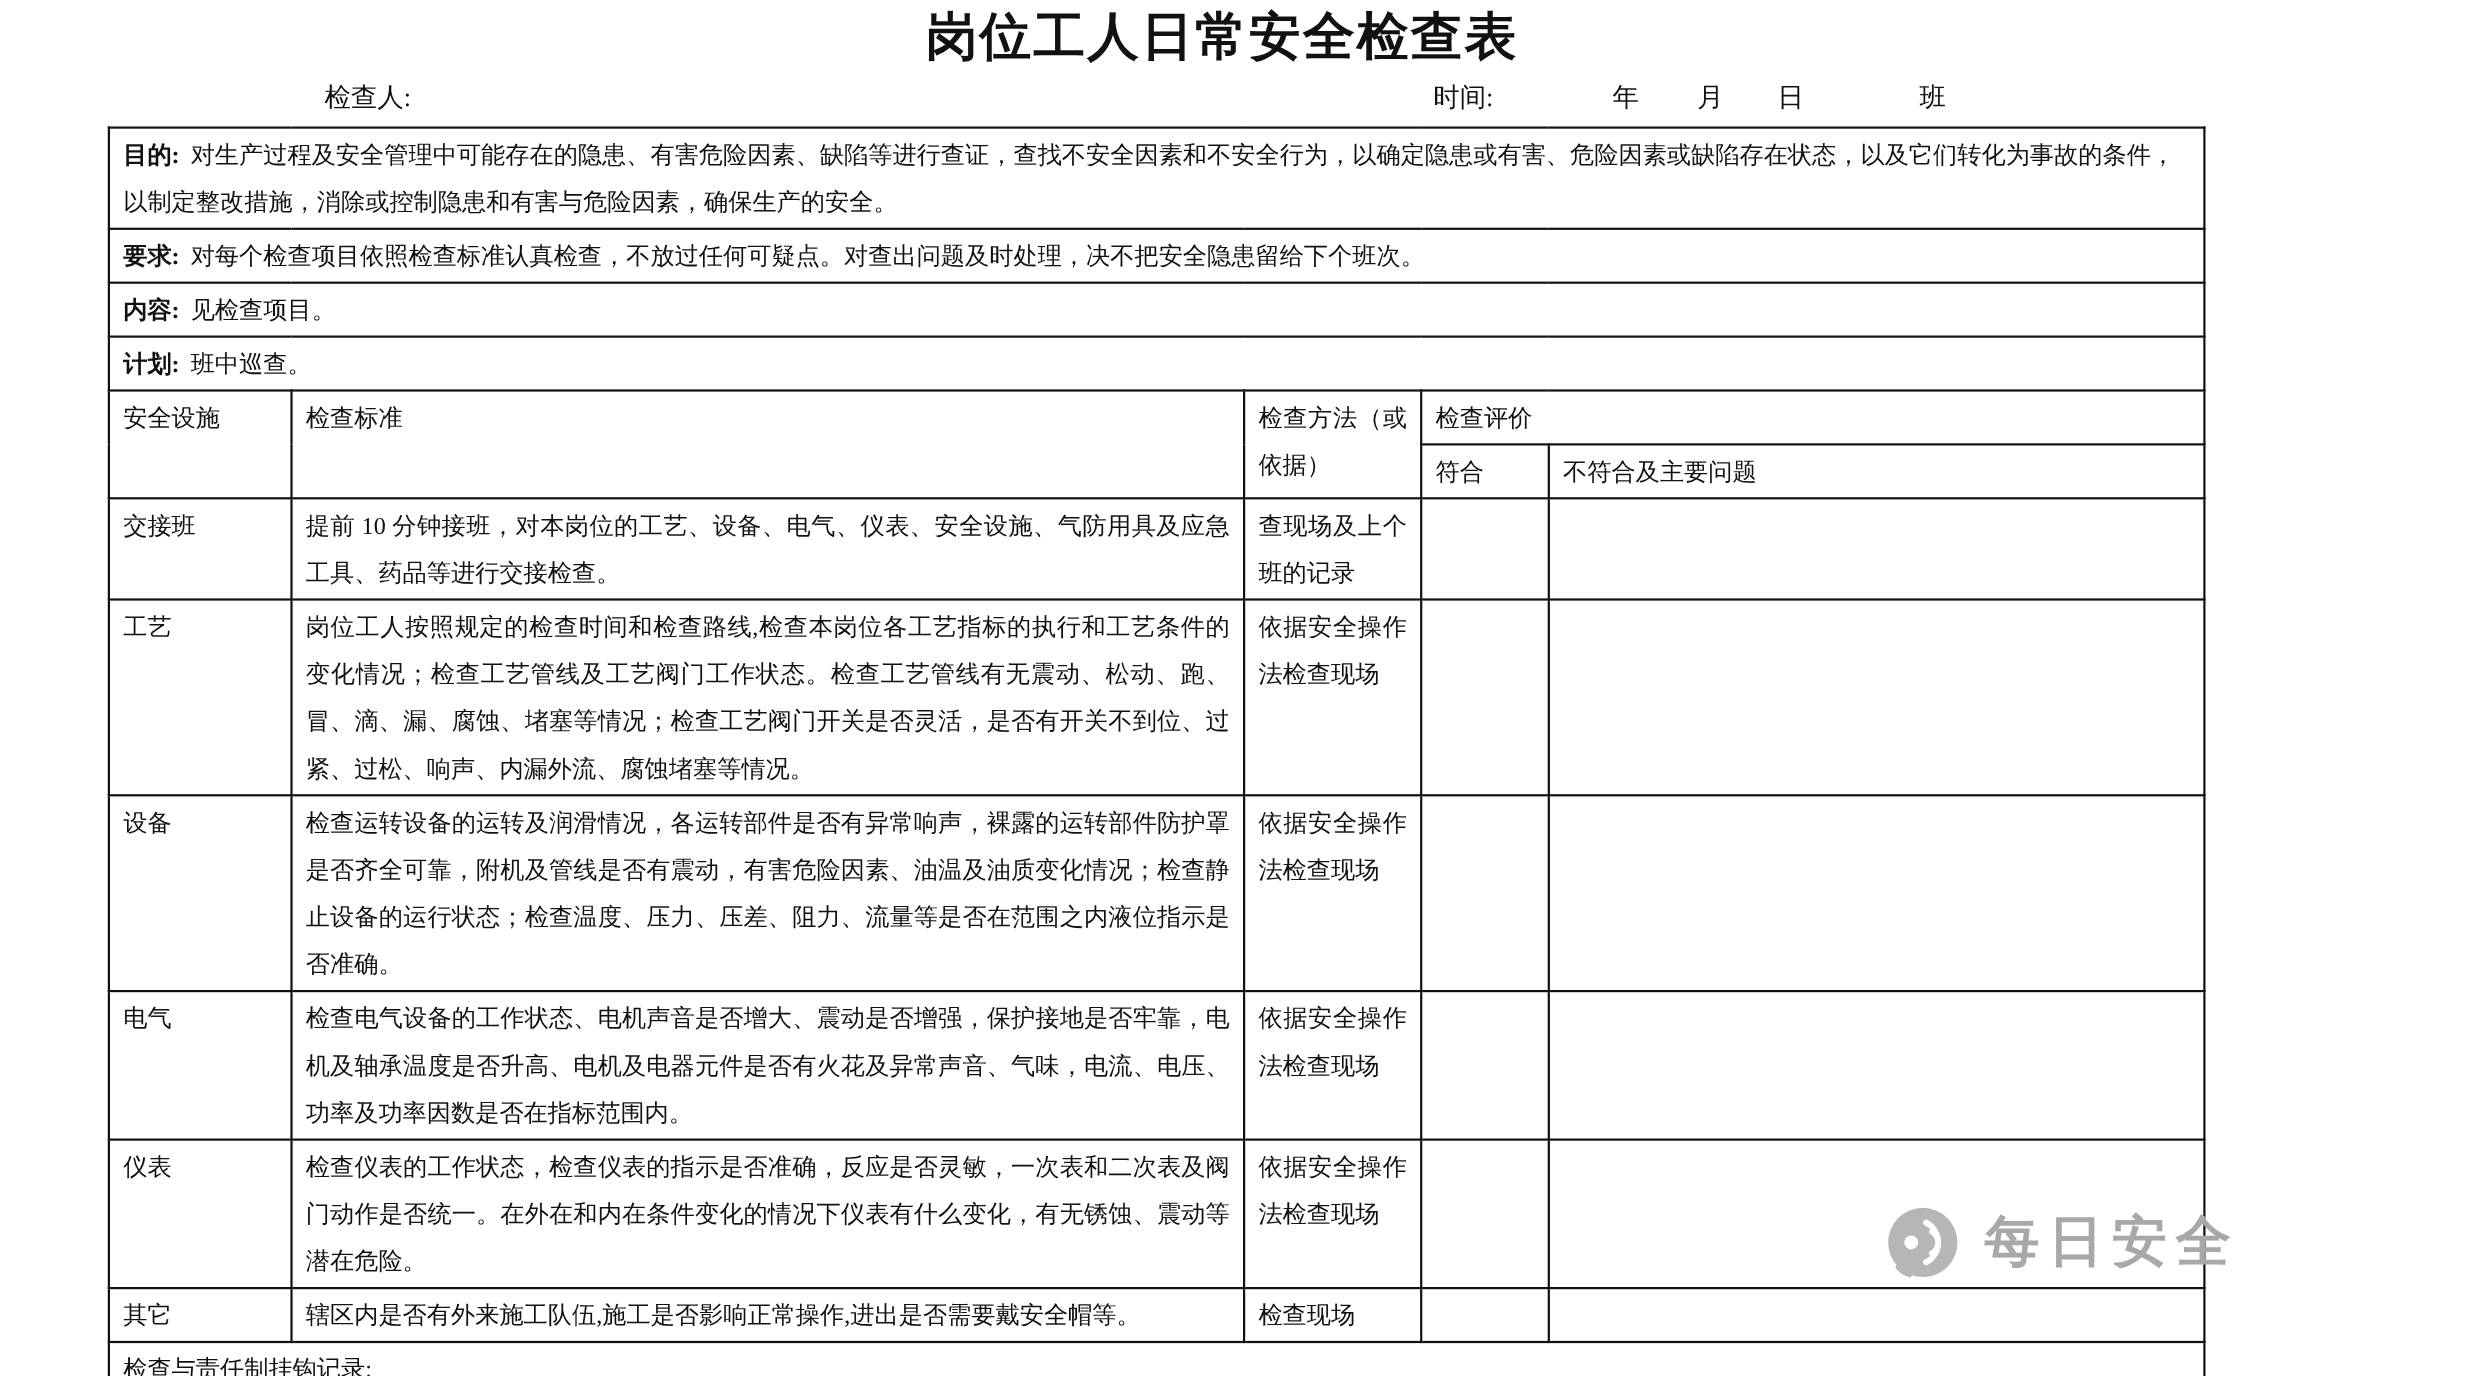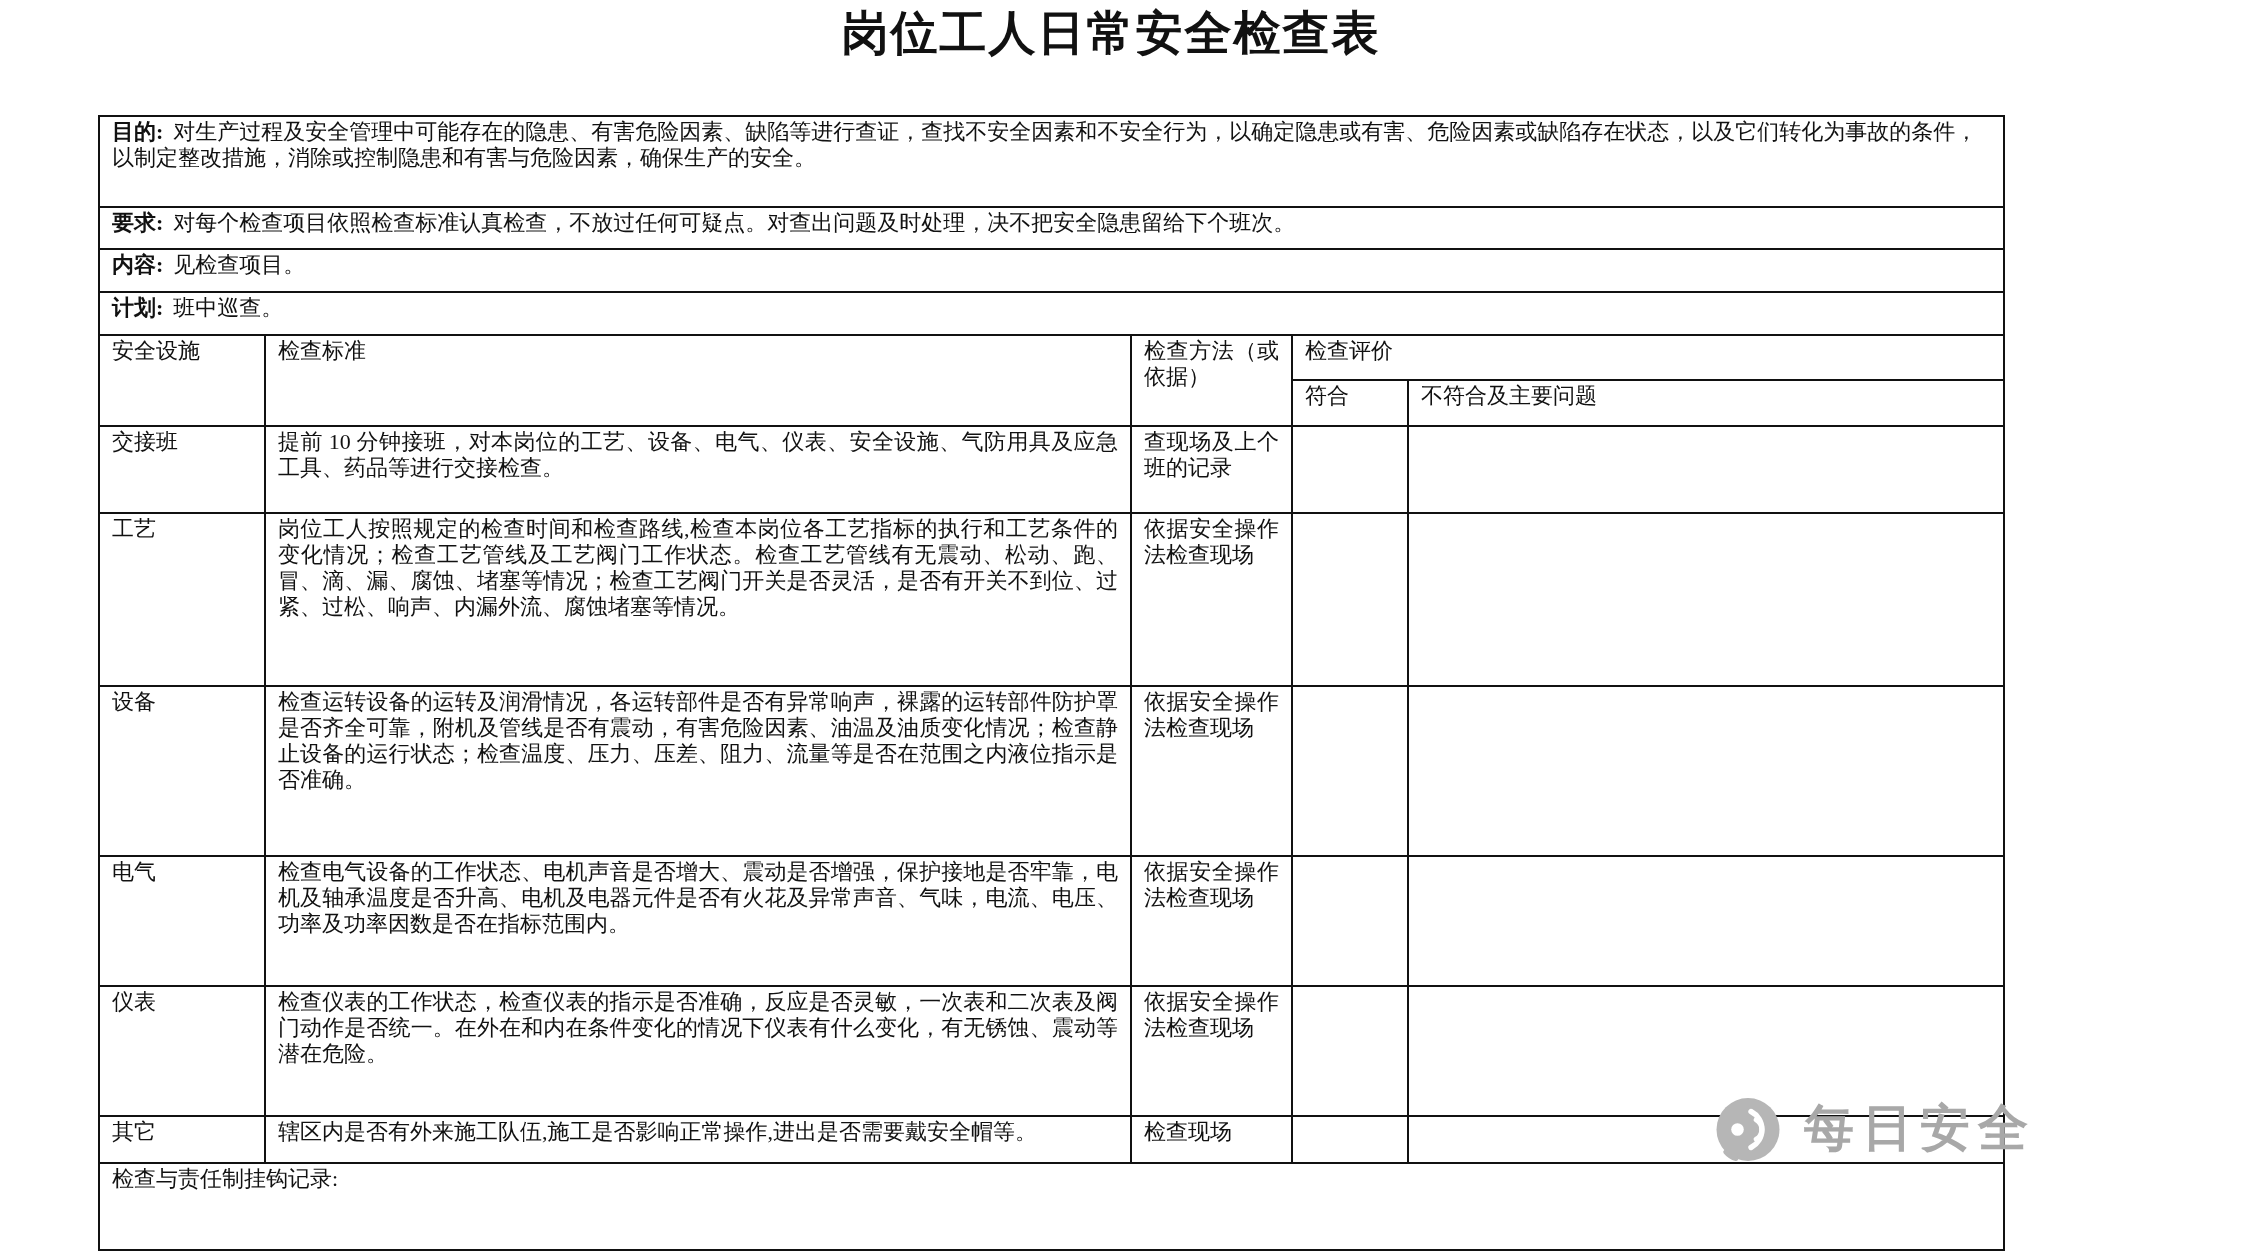--- a/index.html
+++ b/index.html
@@ -19,21 +19,21 @@
   .meta .m-month{left:1543px;}
   .meta .m-day{left:1616px;}
   .meta .m-shift{left:1745px;}
 
   table.sheet{
     position:absolute;left:98px;top:115px;width:1905px;
     border-collapse:collapse;table-layout:fixed;
   }
   table.sheet td{
     border:2px solid #111;vertical-align:top;
-    font-size:22px;line-height:26px;padding:2px 12px;
+    font-size:22px;line-height:43px;padding:2px 12px;
     overflow:hidden;
   }
   td.pre{padding-left:14px;}
   .lbl{font-weight:700;margin-right:10px;}
   td.hcell{padding-top:6px;}
   td.h-method{padding:6px 12px 0 12px;text-align:justify;}
   td.cell-item{padding-left:28px;padding-top:6px;}
   td.cell-standard{text-align:justify;padding-top:6px;}
   td.cell-method{padding:6px 18px 0 18px;text-align:justify;}
   td.footer-cell{padding:22px 12px 0 45px;}
@@ -47,20 +47,28 @@
     font-family:"Liberation Serif","DejaVu Serif",serif;
   }
 </style>
 </head>
 <body>
 
 <div class="page">
 
   <h1 class="title">岗位工人日常安全检查表</h1>
 
+  <div class="meta">
+    <span class="m-inspector">检查人:</span>
+    <span class="m-time">时间:</span>
+    <span class="m-year">年</span>
+    <span class="m-month">月</span>
+    <span class="m-day">日</span>
+    <span class="m-shift">班</span>
+  </div>
 
   <table class="sheet">
     <colgroup>
       <col style="width:166px">
         <col style="width:866px">
         <col style="width:161px">
         <col style="width:116px">
         <col style="width:596px">
     </colgroup>
     <tbody>

